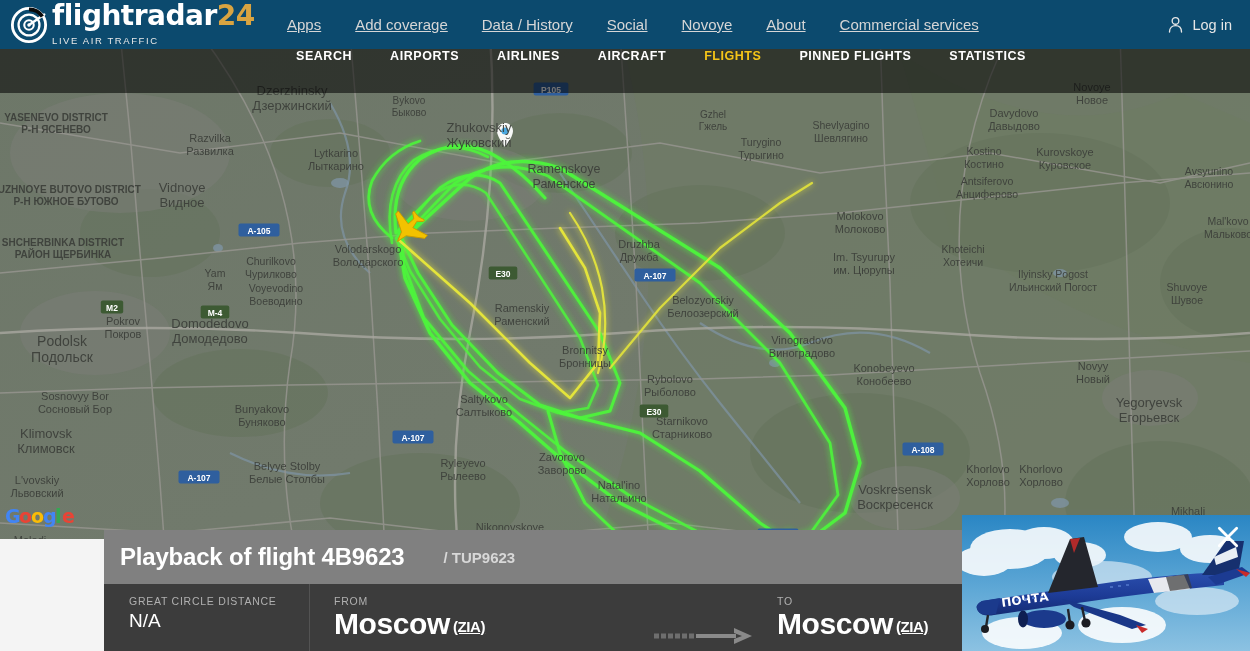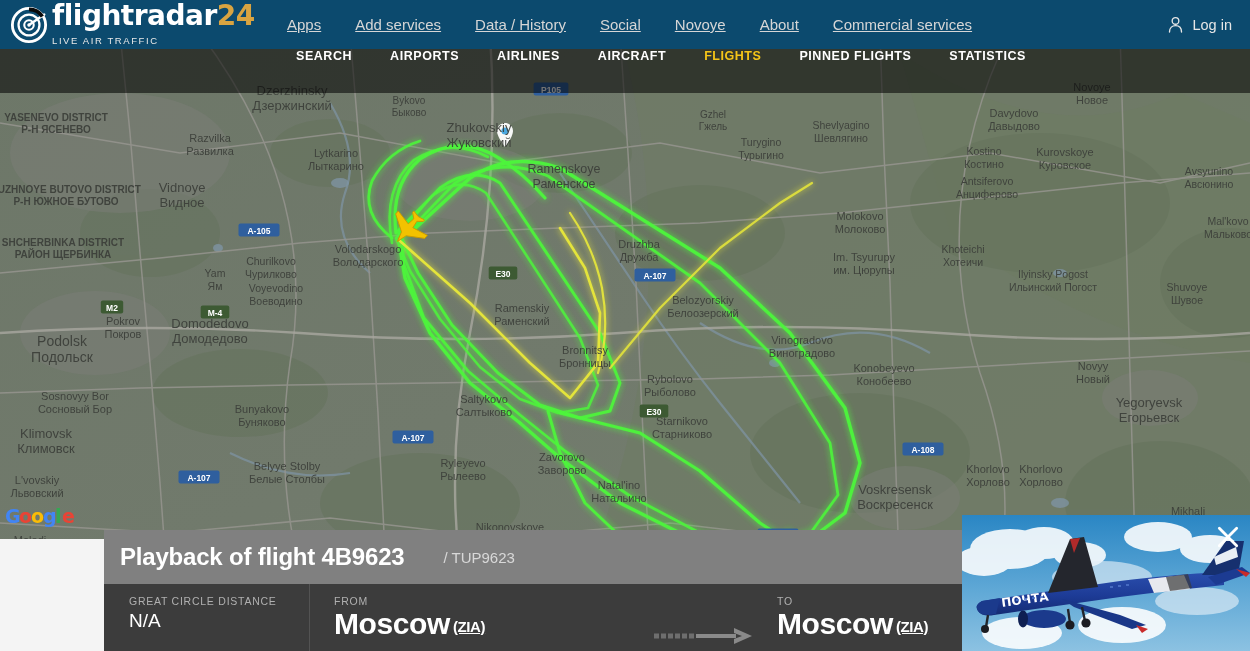--- a/index.html
+++ b/index.html
@@ -85,21 +85,21 @@
     z-index: 41;
   }
   .bp-header {
     height: 54px; background: #808080;
     display: flex; align-items: center; padding-left: 16px; gap: 30px;
   }
   .bp-title {
     color: #fff; font-size: 24px; font-weight: 700; letter-spacing: -0.2px;
   }
   .bp-subtitle {
-    color: #d8d8d8; font-size: 15px; margin-left: 9px; font-weight: 400;
+    color: #d8d8d8; font-size: 15px; margin-left: 9px; font-weight: 700;
   }
   .bp-body {
     height: 67px; background: #3c3c3c;
     display: flex; align-items: flex-start; position: relative;
   }
   .bp-cell { position: relative; padding-top: 11px; }
   .cell-dist { width: 205px; padding-left: 25px; }
   .cell-from { width: 340px; padding-left: 24px; border-left: 1px solid #535353; height: 67px; }
   .cell-arrow { width: 110px; display: flex; align-items: center; justify-content: center; height: 67px; }
   .cell-to { width: 340px; padding-left: 18px; height: 67px; }
@@ -155,21 +155,21 @@
       <span class="brand-text">
         <span class="brand-main">
           <span>flightradar</span><span class="num">24</span>
         </span>
         <span class="brand-sub">LIVE AIR TRAFFIC</span>
       </span>
     </div>
 
     <div class="navlinks">
       <a class="navlink">Apps</a>
-      <a class="navlink">Add services</a>
+      <a class="navlink">Add coverage</a>
       <a class="navlink">Data / History</a>
       <a class="navlink">Social</a>
       <a class="navlink">Novoye</a>
       <a class="navlink">About</a>
       <a class="navlink">Commercial services</a>
     </div>
 
     <div class="login-area">
       <span class="user-icon">
         <svg viewBox="0 0 24 24" width="19" height="19">

